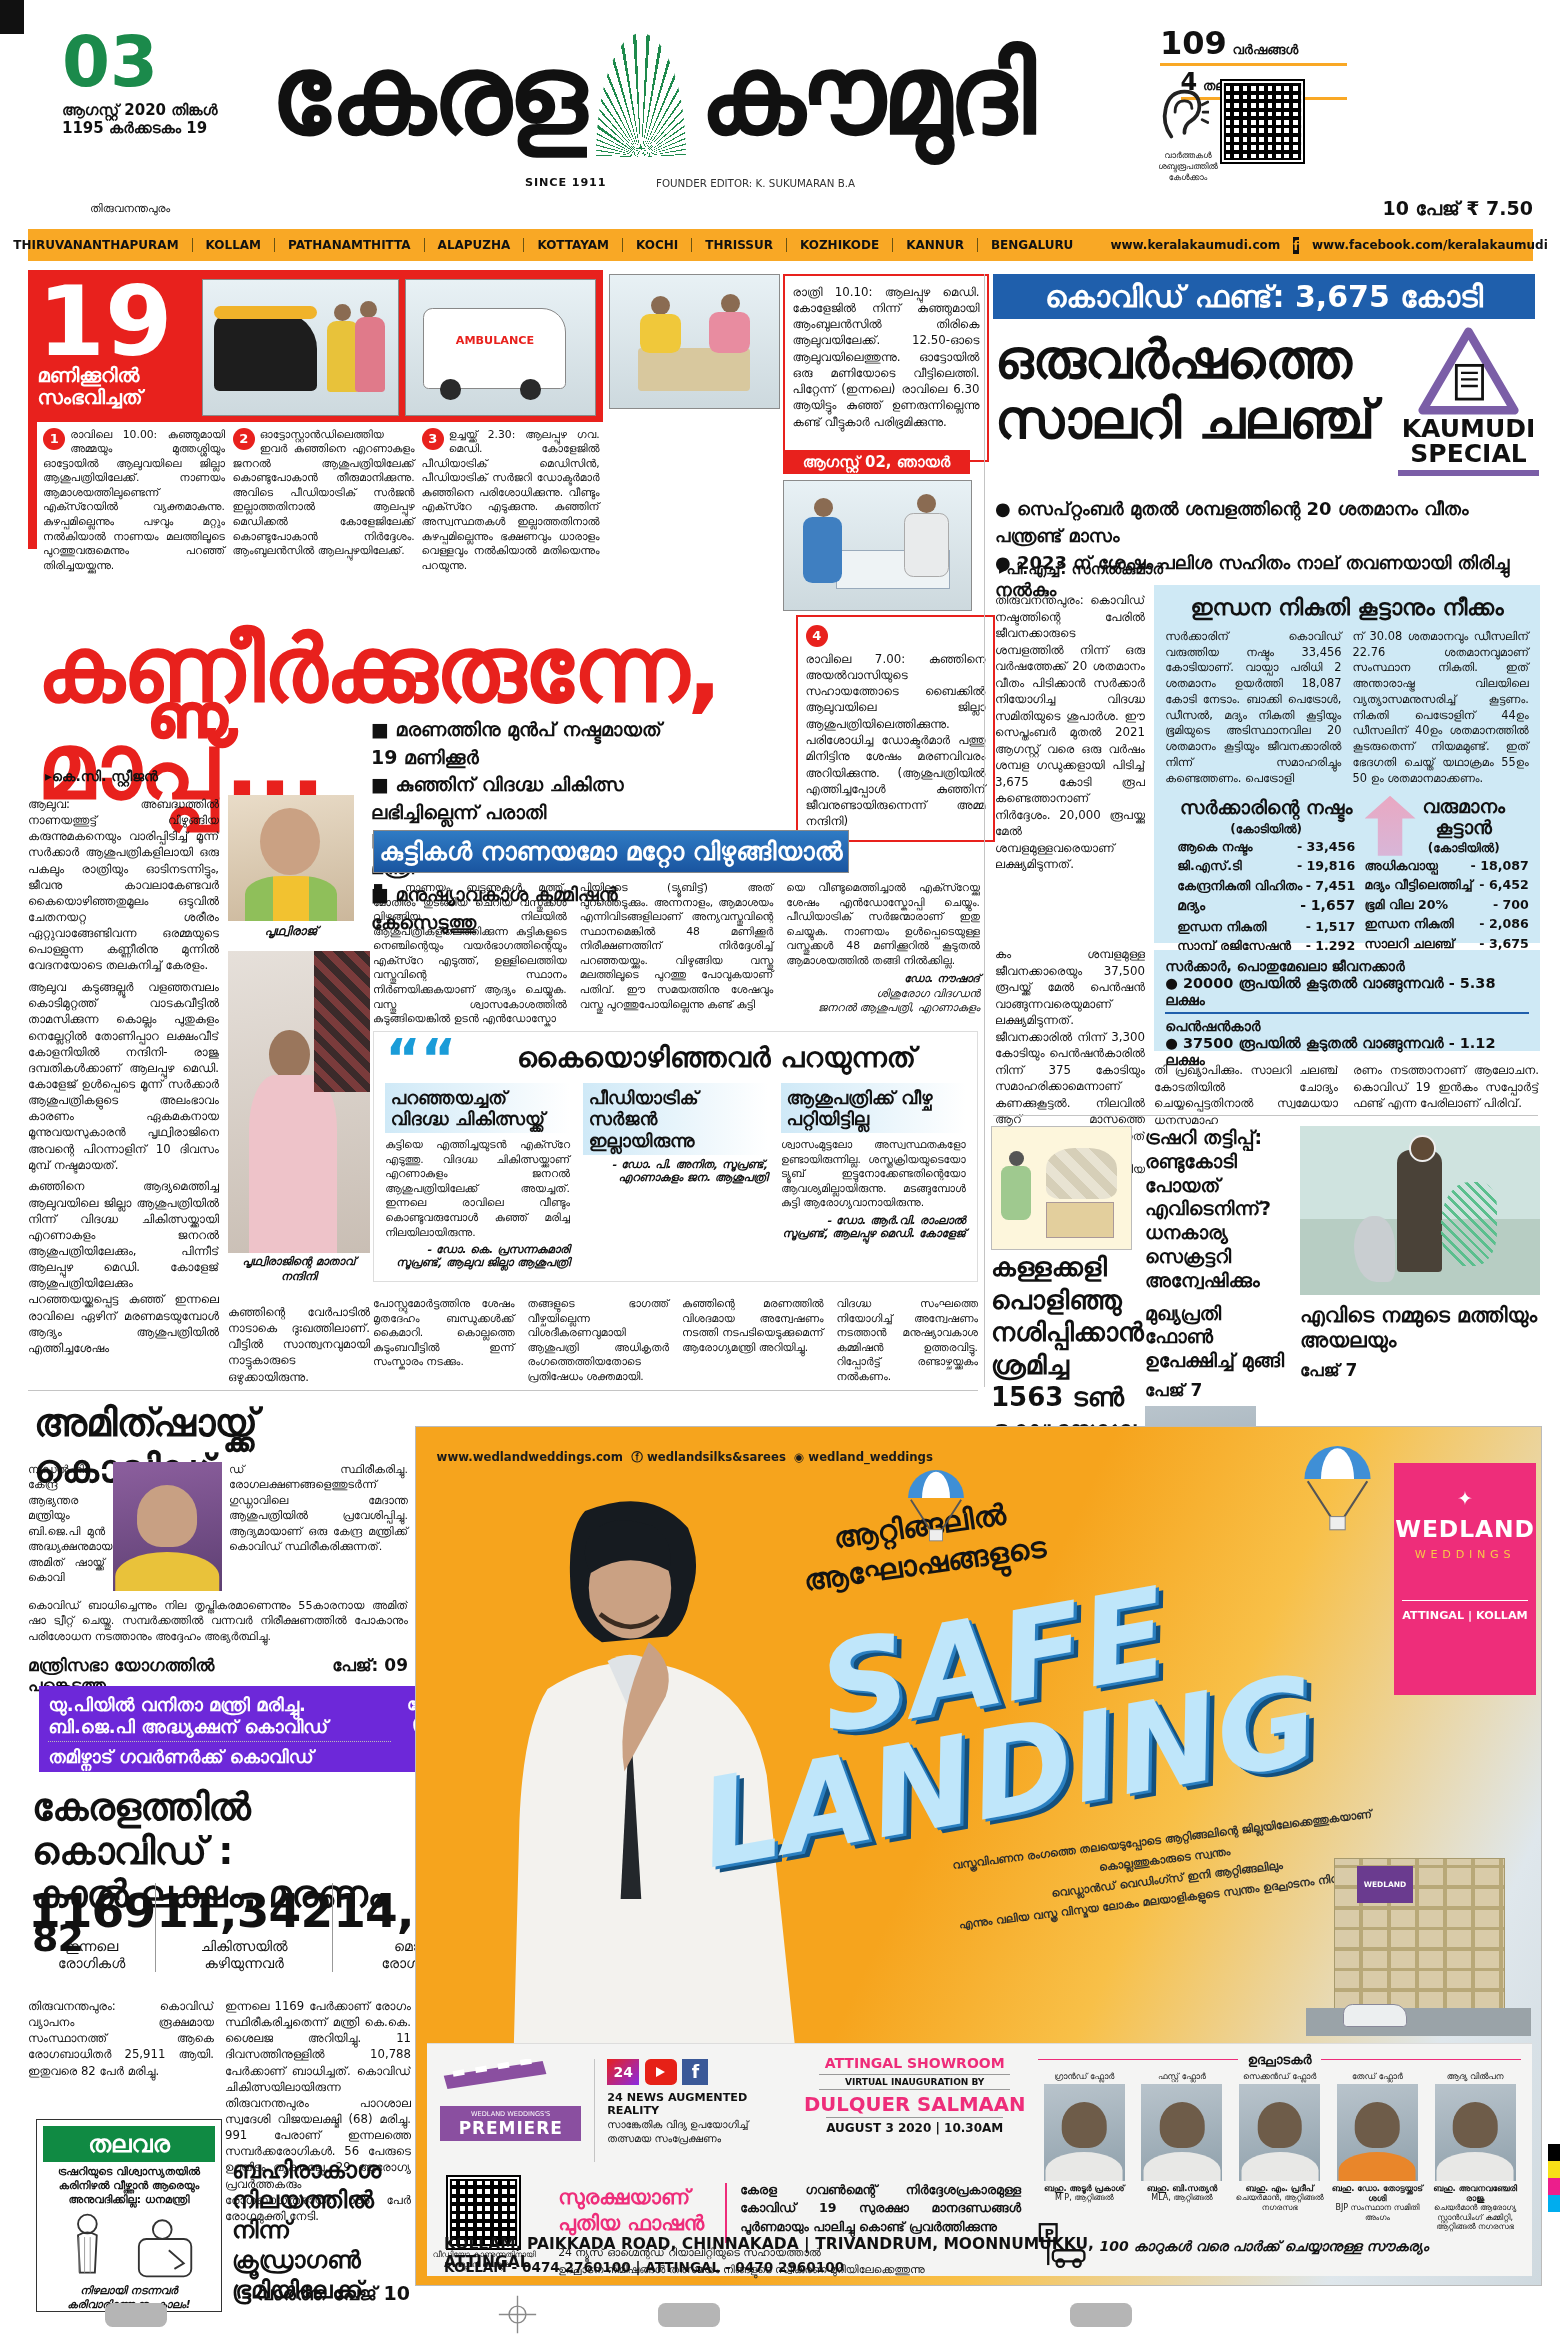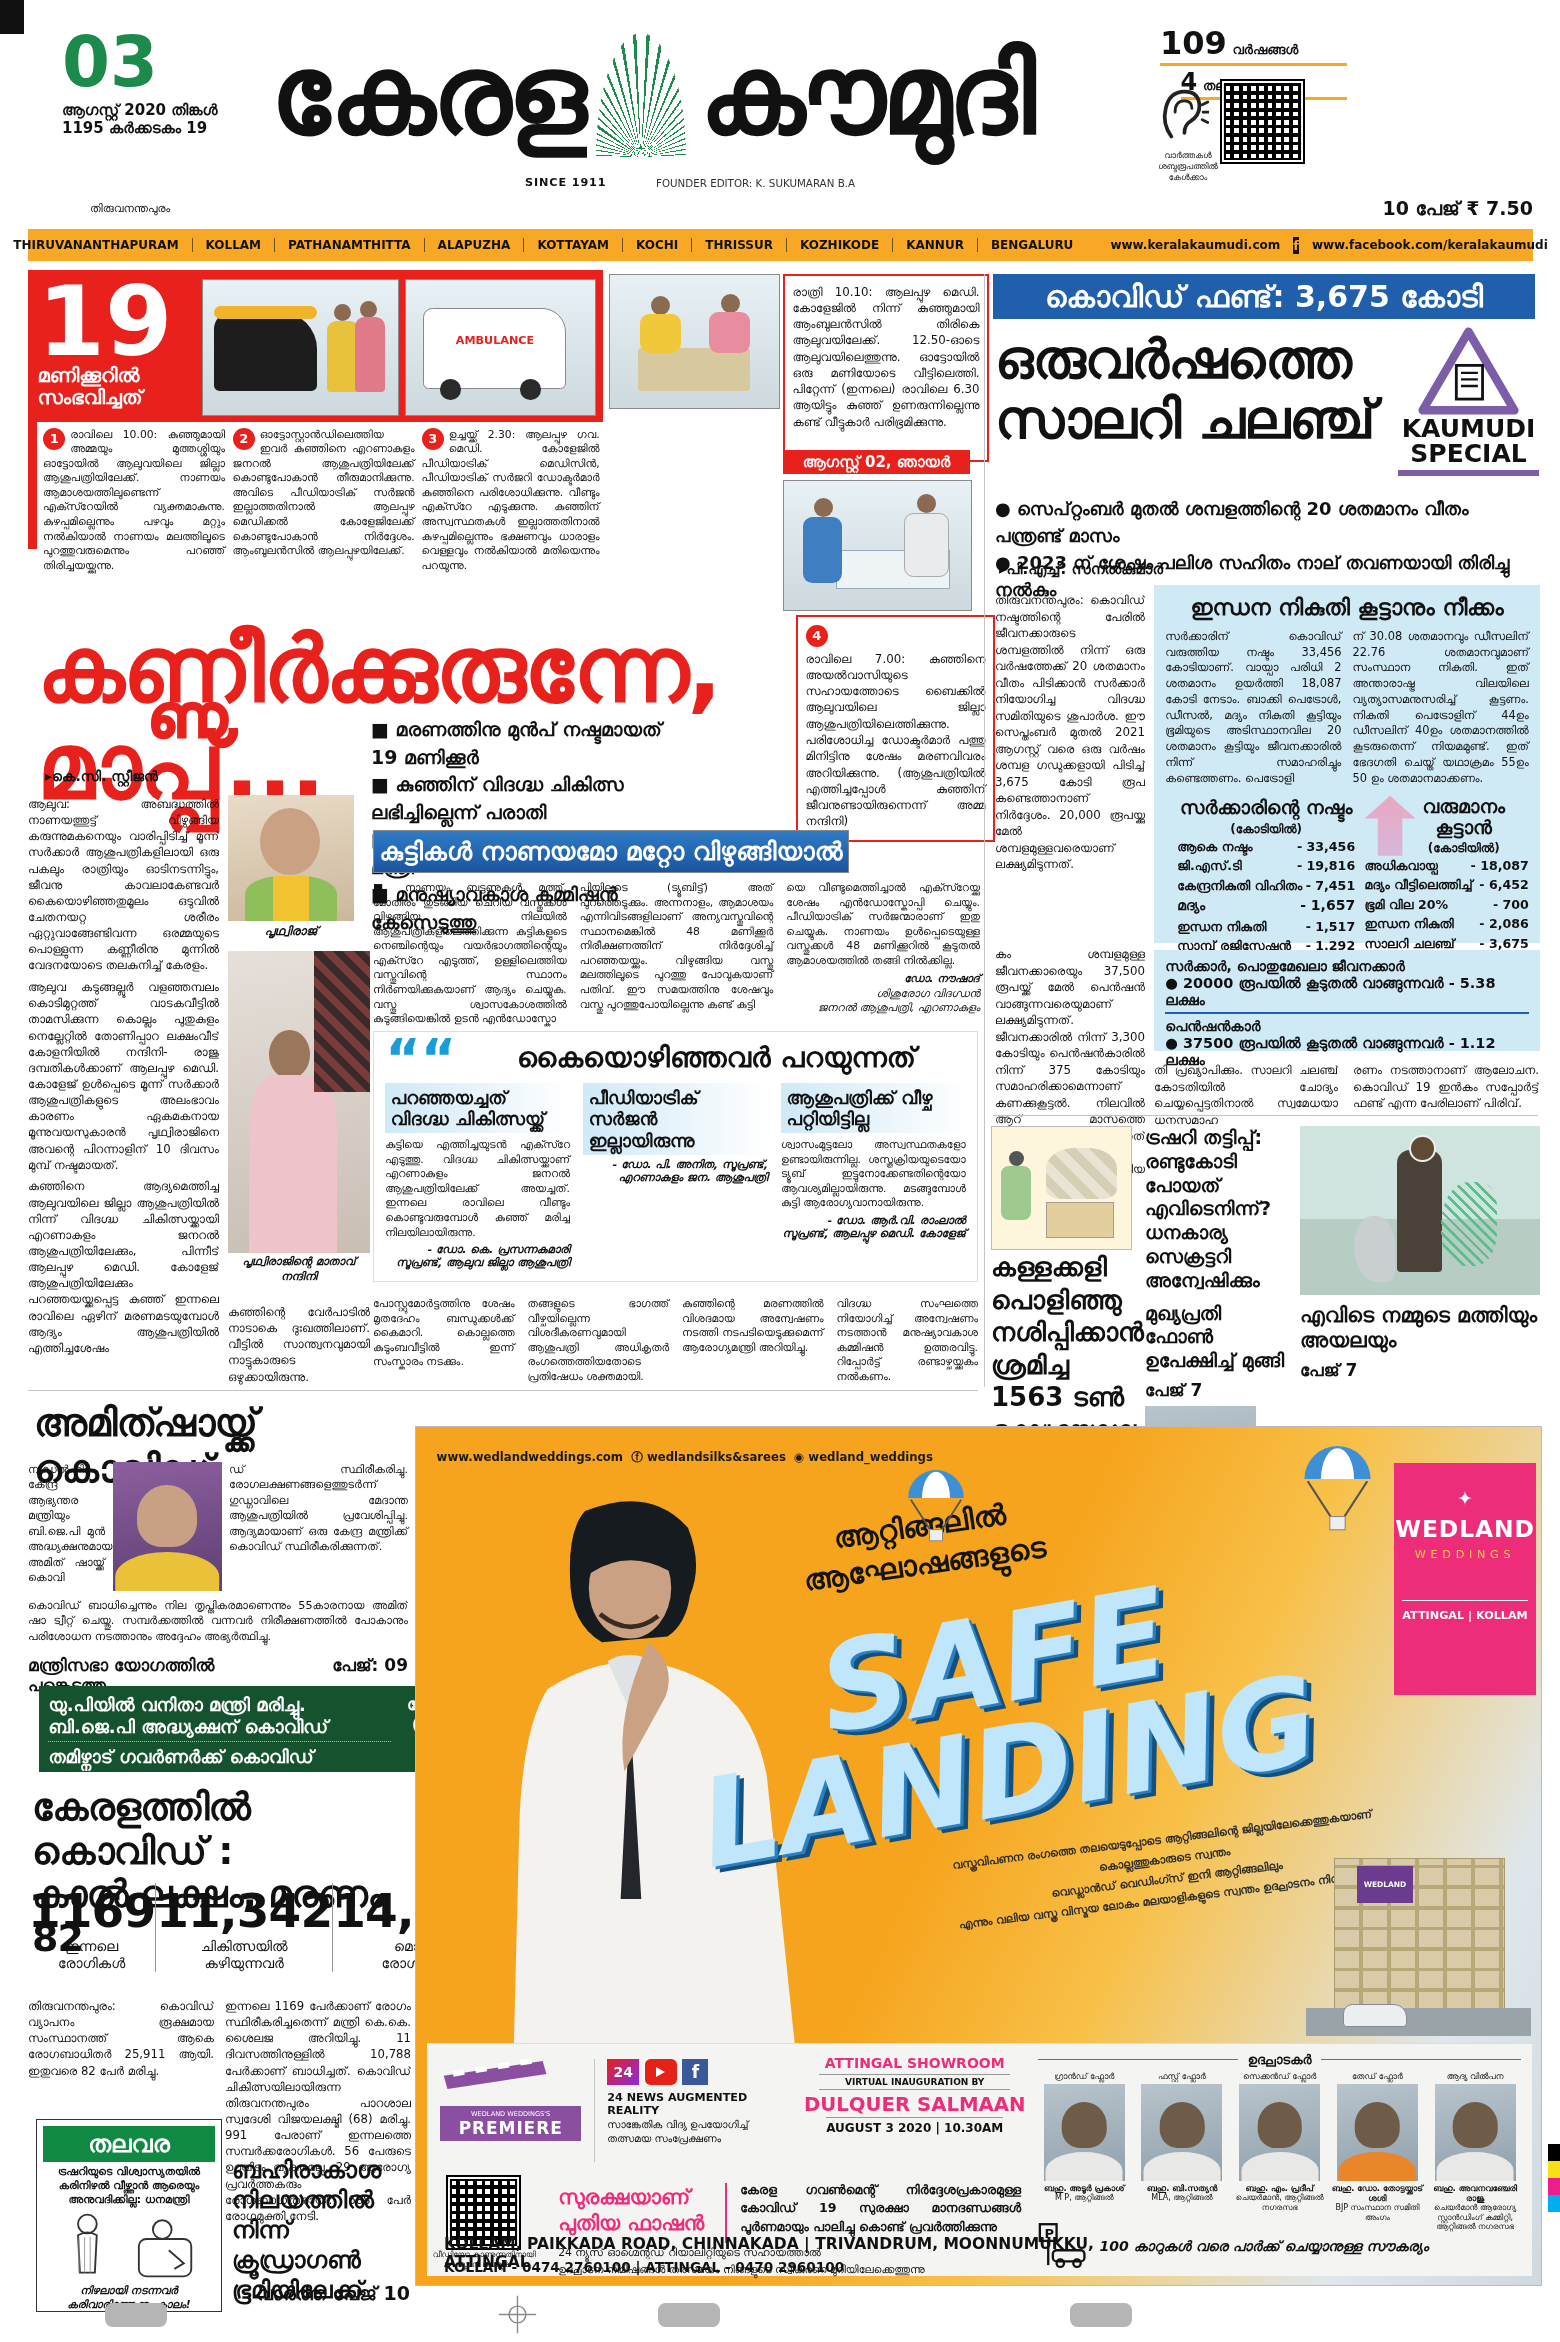--- a/index.html
+++ b/index.html
@@ -403,21 +403,21 @@
         <span class="sh" style="background:#e9c23a;"></span>
     </div>
     <div class="j bodytxt" style="flex:1;font-size:11.2px;">ഡ് സ്ഥിരീകരിച്ചു. രോഗലക്ഷണങ്ങളെത്തുടർന്ന് ഗുഡ്ഗാവിലെ മേദാന്ത ആശുപത്രിയിൽ പ്രവേശിപ്പിച്ചു. ആദ്യമായാണ് ഒരു കേന്ദ്ര മന്ത്രിക്ക് കൊവിഡ് സ്ഥിരീകരിക്കുന്നത്.</div>
   </div>
   <div class="abs j bodytxt" style="left:28px;top:1598px;width:380px;height:54px;font-size:11.2px;overflow:hidden;">കൊവിഡ് ബാധിച്ചെന്നും നില തൃപ്തികരമാണെന്നും 55കാരനായ അമിത് ഷാ ട്വീറ്റ് ചെയ്തു. സമ്പർക്കത്തിൽ വന്നവർ നിരീക്ഷണത്തിൽ പോകാനും പരിശോധന നടത്താനും അദ്ദേഹം അഭ്യർത്ഥിച്ചു.</div>
   <div class="abs" style="left:28px;top:1655px;width:380px;display:flex;justify-content:space-between;">
     <span class="b" style="font-size:17px;width:253px;">മന്ത്രിസഭാ യോഗത്തിൽ പങ്കെടുത്തു</span>
     <span class="b" style="font-size:17px;">പേജ്: 09</span>
   </div>
 
-  <div class="abs" style="left:39px;top:1686px;width:425px;height:86px;background:#14532d;color:#fff;padding:7.5px 9.4px;box-sizing:border-box;">
+  <div class="abs" style="left:39px;top:1686px;width:425px;height:86px;background:#6d28d9;color:#fff;padding:7.5px 9.4px;box-sizing:border-box;">
     <div style="display:flex;justify-content:space-between;gap:7.5px;">
       <div style="flex:1;">
         <div class="b" style="font-size:18px;">യു.പിയിൽ വനിതാ മന്ത്രി മരിച്ചു.</div>
         <div class="b" style="font-size:18px;">ബി.ജെ.പി അദ്ധ്യക്ഷന് കൊവിഡ്</div>
         <div style="border-top:1.9px dotted #bbb;margin:3.7px 0;"></div>
         <div class="b" style="font-size:18px;">തമിഴ്നാട് ഗവർണർക്ക് കൊവിഡ്</div>
       </div>
       <div class="c b" style="width:56px;">
         <span style="font-size:17px;display:block;">പേജ്</span>
         <span style="font-size:20.6px;display:block;">09</span>

